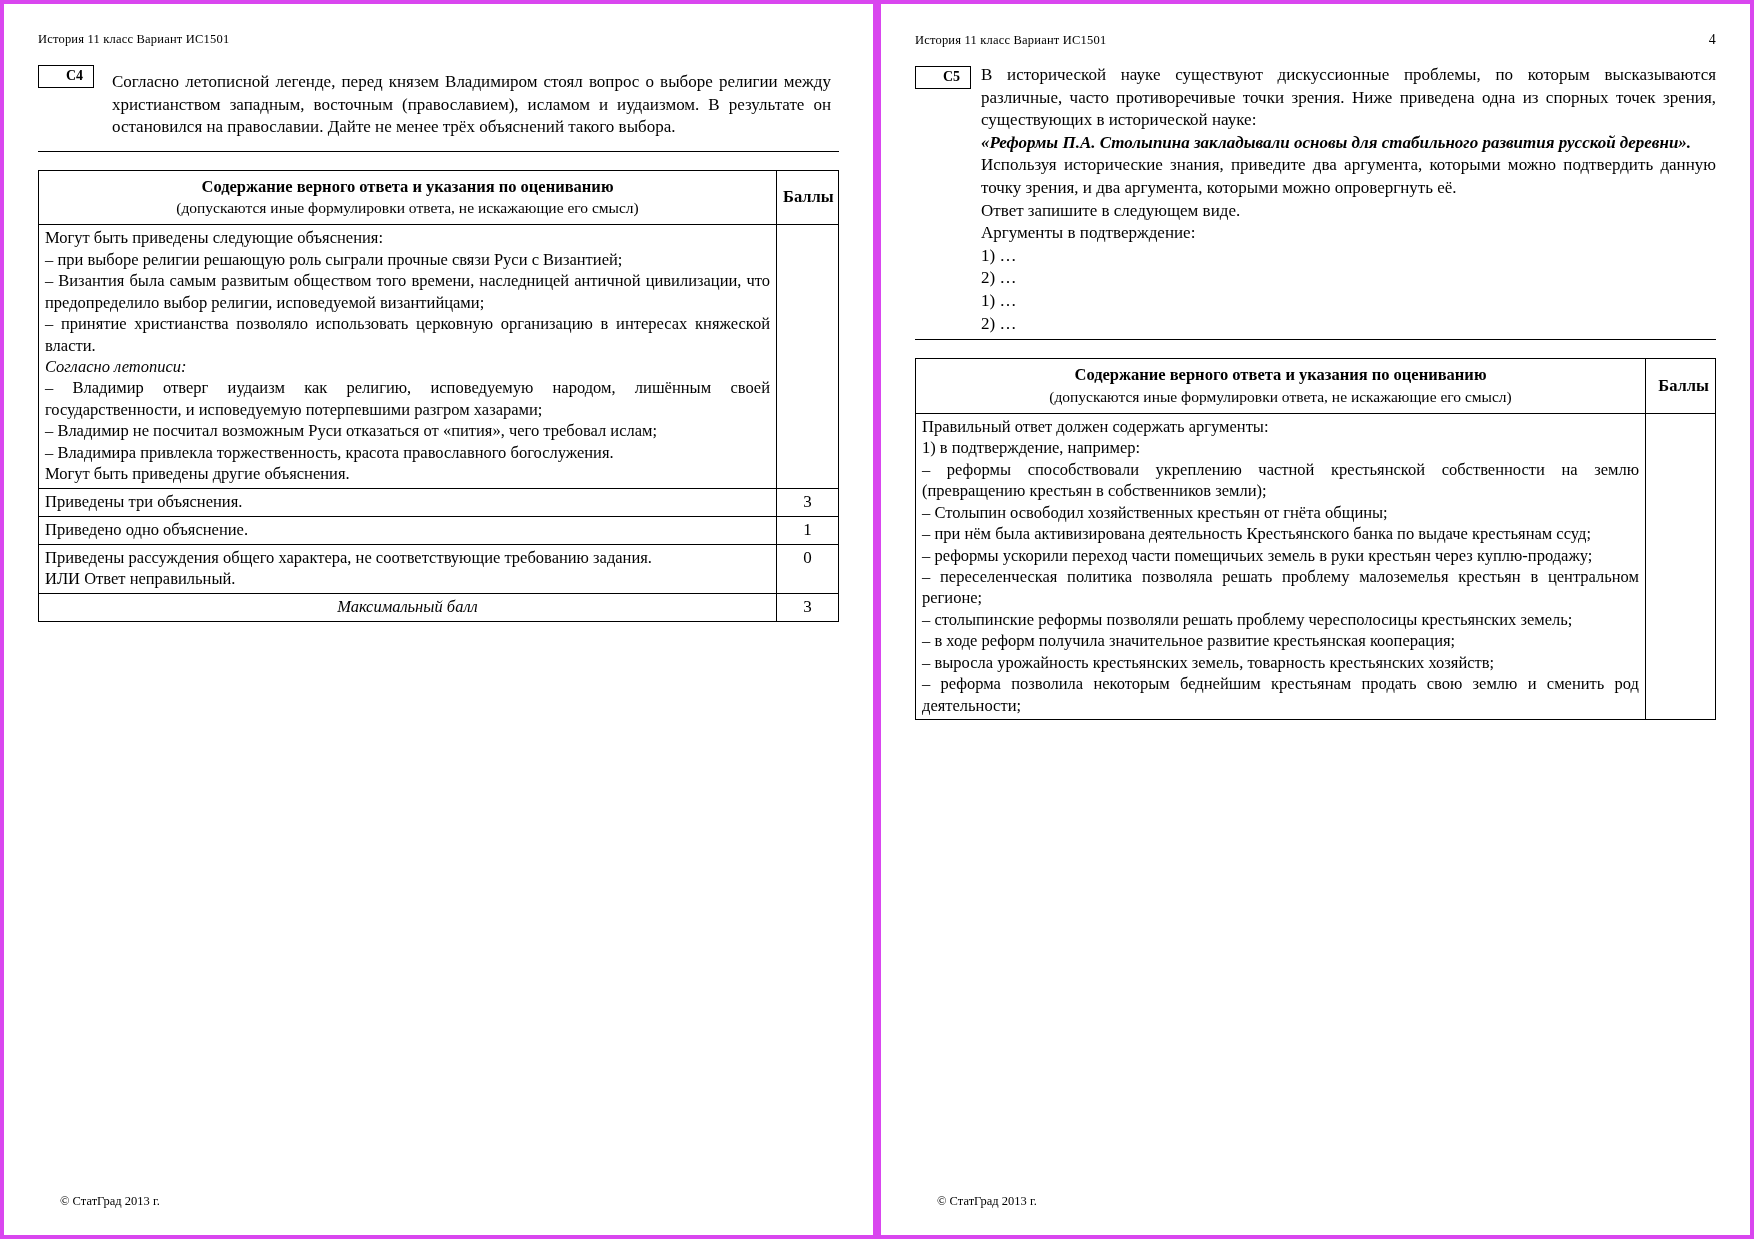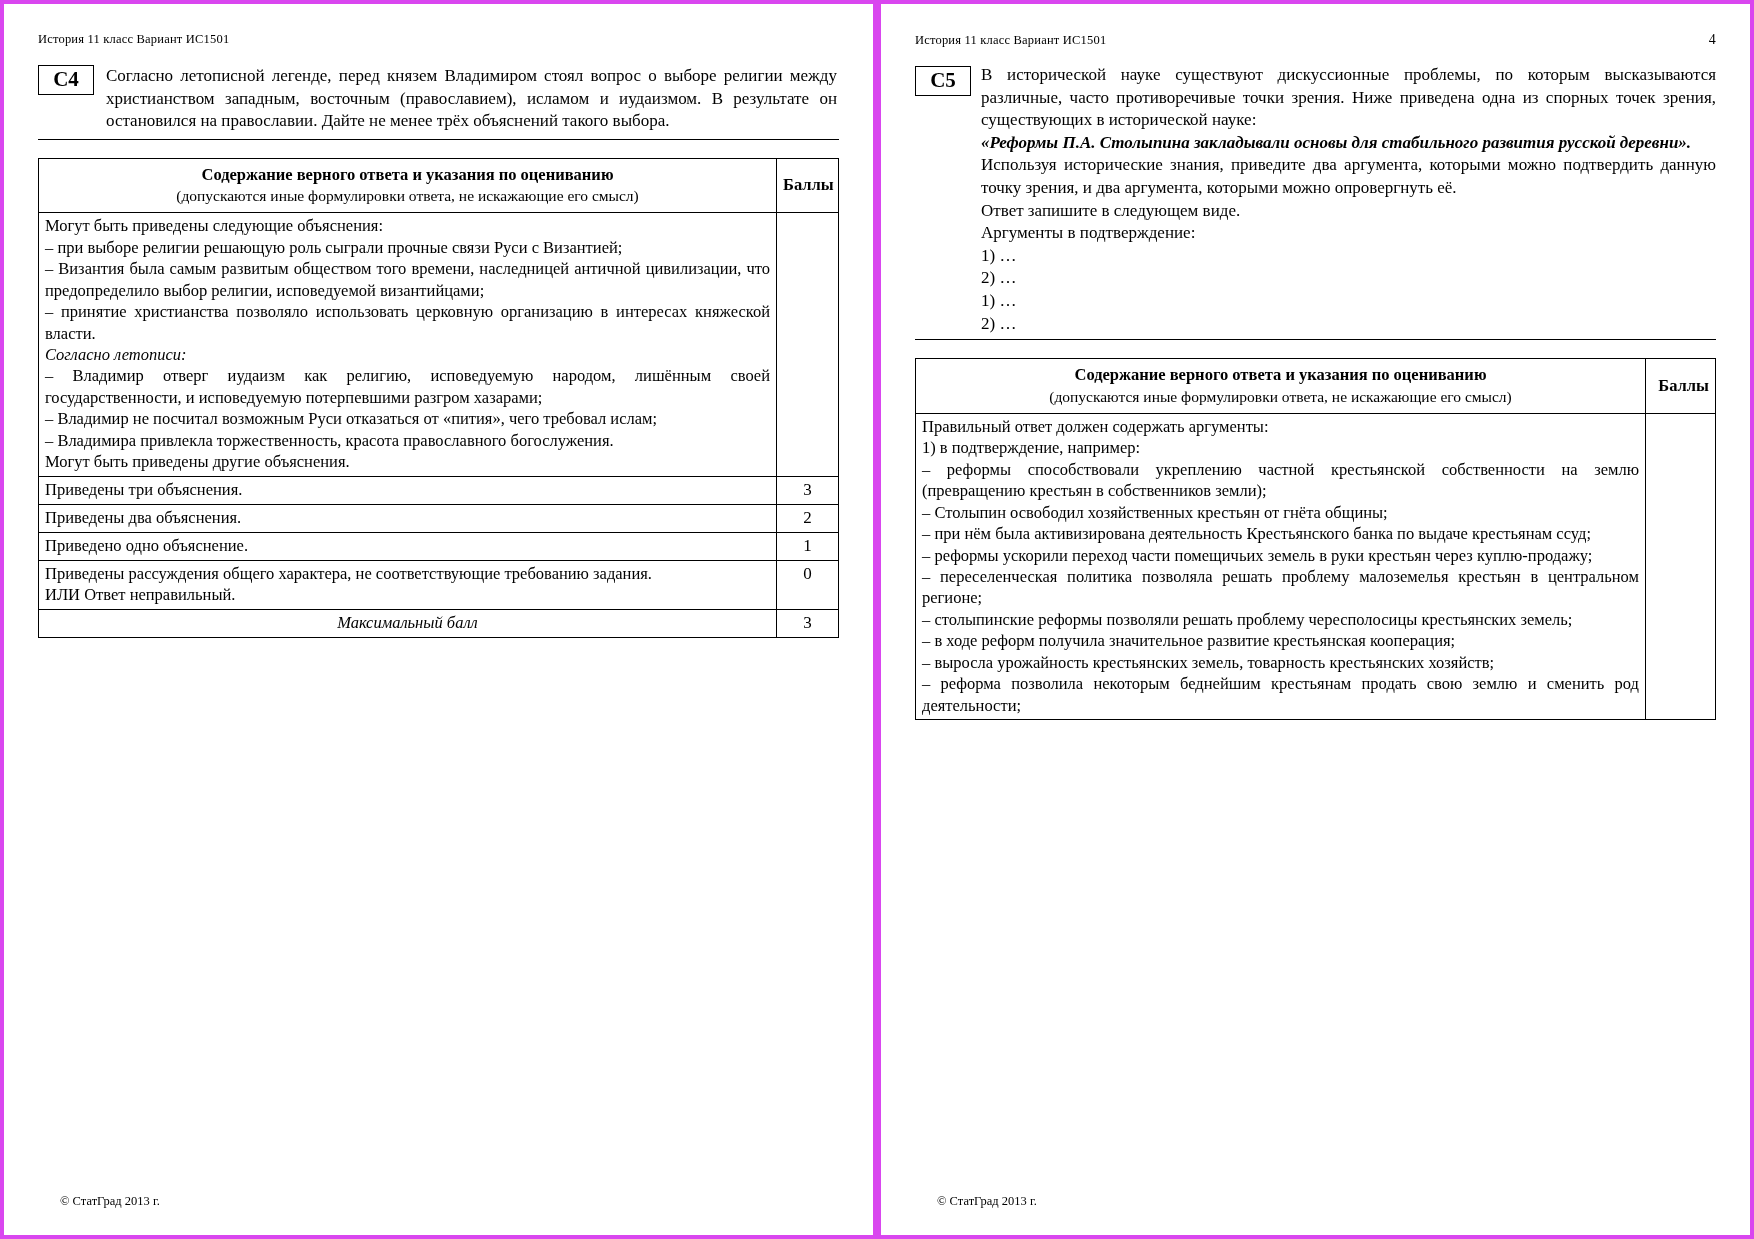--- a/index.html
+++ b/index.html
@@ -42,37 +42,37 @@
   .page-header .hdr-text { white-space: nowrap; }
   .page-header .hdr-num { font-size: 14px; }
 
   .task-block {
     display: flex;
     align-items: flex-start;
     gap: 10px;
   }
   .task-code {
     border: 1.5px solid #000;
-    font-size: 21px;
+    font-size: 14px;
     font-weight: bold;
     padding: 3px 10px 4px 10px;
     line-height: 1;
     margin-top: 2px;
     min-width: 34px;
-    text-align: center;
+    text-align: right;
     font-family: "Liberation Serif", serif;
   }
   .task-text {
     flex: 1;
     font-size: 17px;
     line-height: 1.33;
     text-align: justify;
     text-justify: inter-word;
   }
-  .task-text p { margin: 2px; }
+  .task-text p { margin: 8px; }
   .underline-rule {
     border-bottom: 1.4px solid #000;
     margin-top: 4px;
     margin-bottom: 18px;
   }
   .task-text .italic { font-style: italic; font-weight: bold; }
 
   table.crit {
     border-collapse: collapse;
     width: 100%;
@@ -164,24 +164,20 @@
             <div>– Владимир отверг иудаизм как религию, исповедуемую народом, лишённым своей государственности, и исповедуемую потерпевшими разгром хазарами;</div>
             <div>– Владимир не посчитал возможным Руси отказаться от «пития», чего требовал ислам;</div>
             <div>– Владимира привлекла торжественность, красота православного богослужения.</div>
             <div>Могут быть приведены другие объяснения.</div>
           </td>
           <td class="score"></td>
         </tr>
         <tr>
           <td class="body-cell">Приведены три объяснения.</td>
           <td class="score">3</td>
-        </tr>
-        <tr>
-          <td class="body-cell">Приведены два объяснения.</td>
-          <td class="score">2</td>
         </tr>
         <tr>
           <td class="body-cell">Приведено одно объяснение.</td>
           <td class="score">1</td>
         </tr>
         <tr>
           <td class="body-cell" style="white-space:pre-line">Приведены рассуждения общего характера, не соответствующие требованию задания.
 ИЛИ Ответ неправильный.</td>
           <td class="score">0</td>
         </tr>

